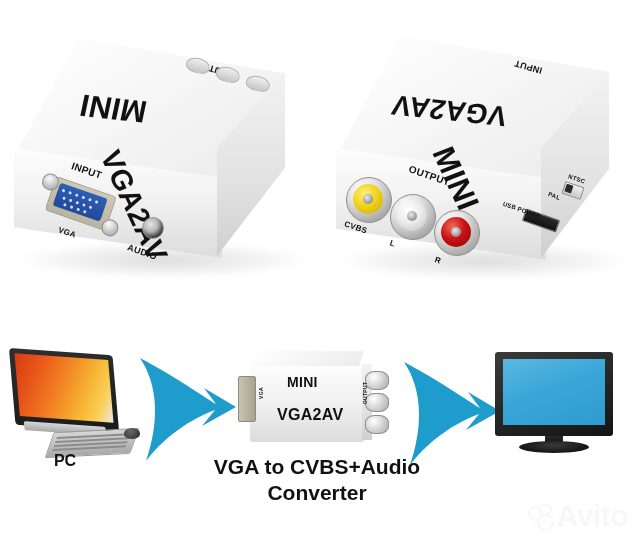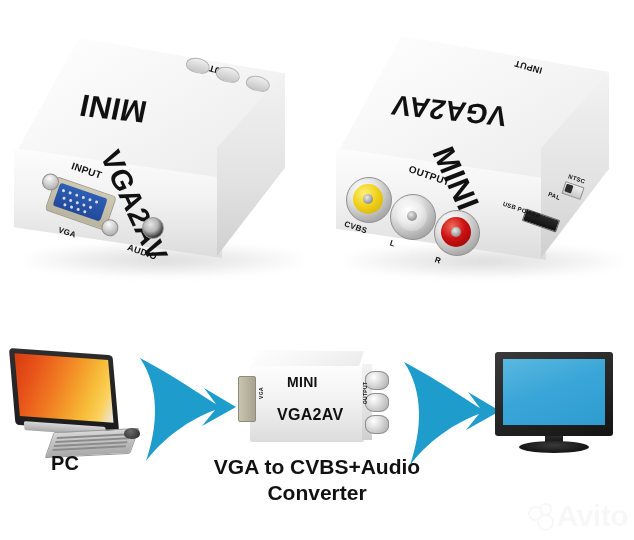--- a/index.html
+++ b/index.html
@@ -328,21 +328,21 @@
     <div class="mon-screen" style="left:11px; top:5px; width:94px; height:62px; transform: skewY(9deg) rotate(-5deg);"></div>
     <div class="mon-base" style="left:18px; top:72px; width:82px; height:9px; transform: skewY(9deg) rotate(-5deg);"></div>
     <div class="keyboard" style="left:44px; top:78px; width:82px; height:24px; transform: skewX(-22deg) rotate(-3deg);">
       <div class="kbd-key" style="left:4px;  top:4px;  width:72px; height:2px;"></div>
       <div class="kbd-key" style="left:4px;  top:8px;  width:72px; height:2px;"></div>
       <div class="kbd-key" style="left:4px;  top:12px; width:72px; height:2px;"></div>
       <div class="kbd-key" style="left:4px;  top:16px; width:72px; height:2px;"></div>
     </div>
     <div class="mouse" style="left:118px; top:76px; width:16px; height:11px;"></div>
   </div>
-  <div class="cap" style="left:20px; top:452px; width:90px; font-size:20px;">PC</div>
+  <div class="cap" style="left:20px; top:452px; width:90px; font-size:16px;">PC</div>
 
   <svg class="abs" style="left:132px; top:352px;" width="110" height="115" viewBox="0 0 110 115">
     <path d="M 8 6 C 46 26, 70 44, 84 52 L 72 36 L 104 55 L 70 74 L 83 58 C 66 64, 36 80, 14 109 C 26 74, 28 36, 8 6 Z" fill="#1e9ccb"></path>
   </svg>
 
   <div style="position:absolute; left:238px; top:350px; width:160px; height:105px;">
     <div class="dev-top" style="left:12px; top:0px; width:114px; height:22px;
                 clip-path: polygon(6% 0%, 100% 6%, 94% 100%, 0% 94%);"></div>
     <div class="dev-front" style="left:12px; top:16px; width:114px; height:76px; border-radius:2px;"></div>
     <div class="dev-side" style="left:124px; top:14px; width:10px; height:76px;"></div>

